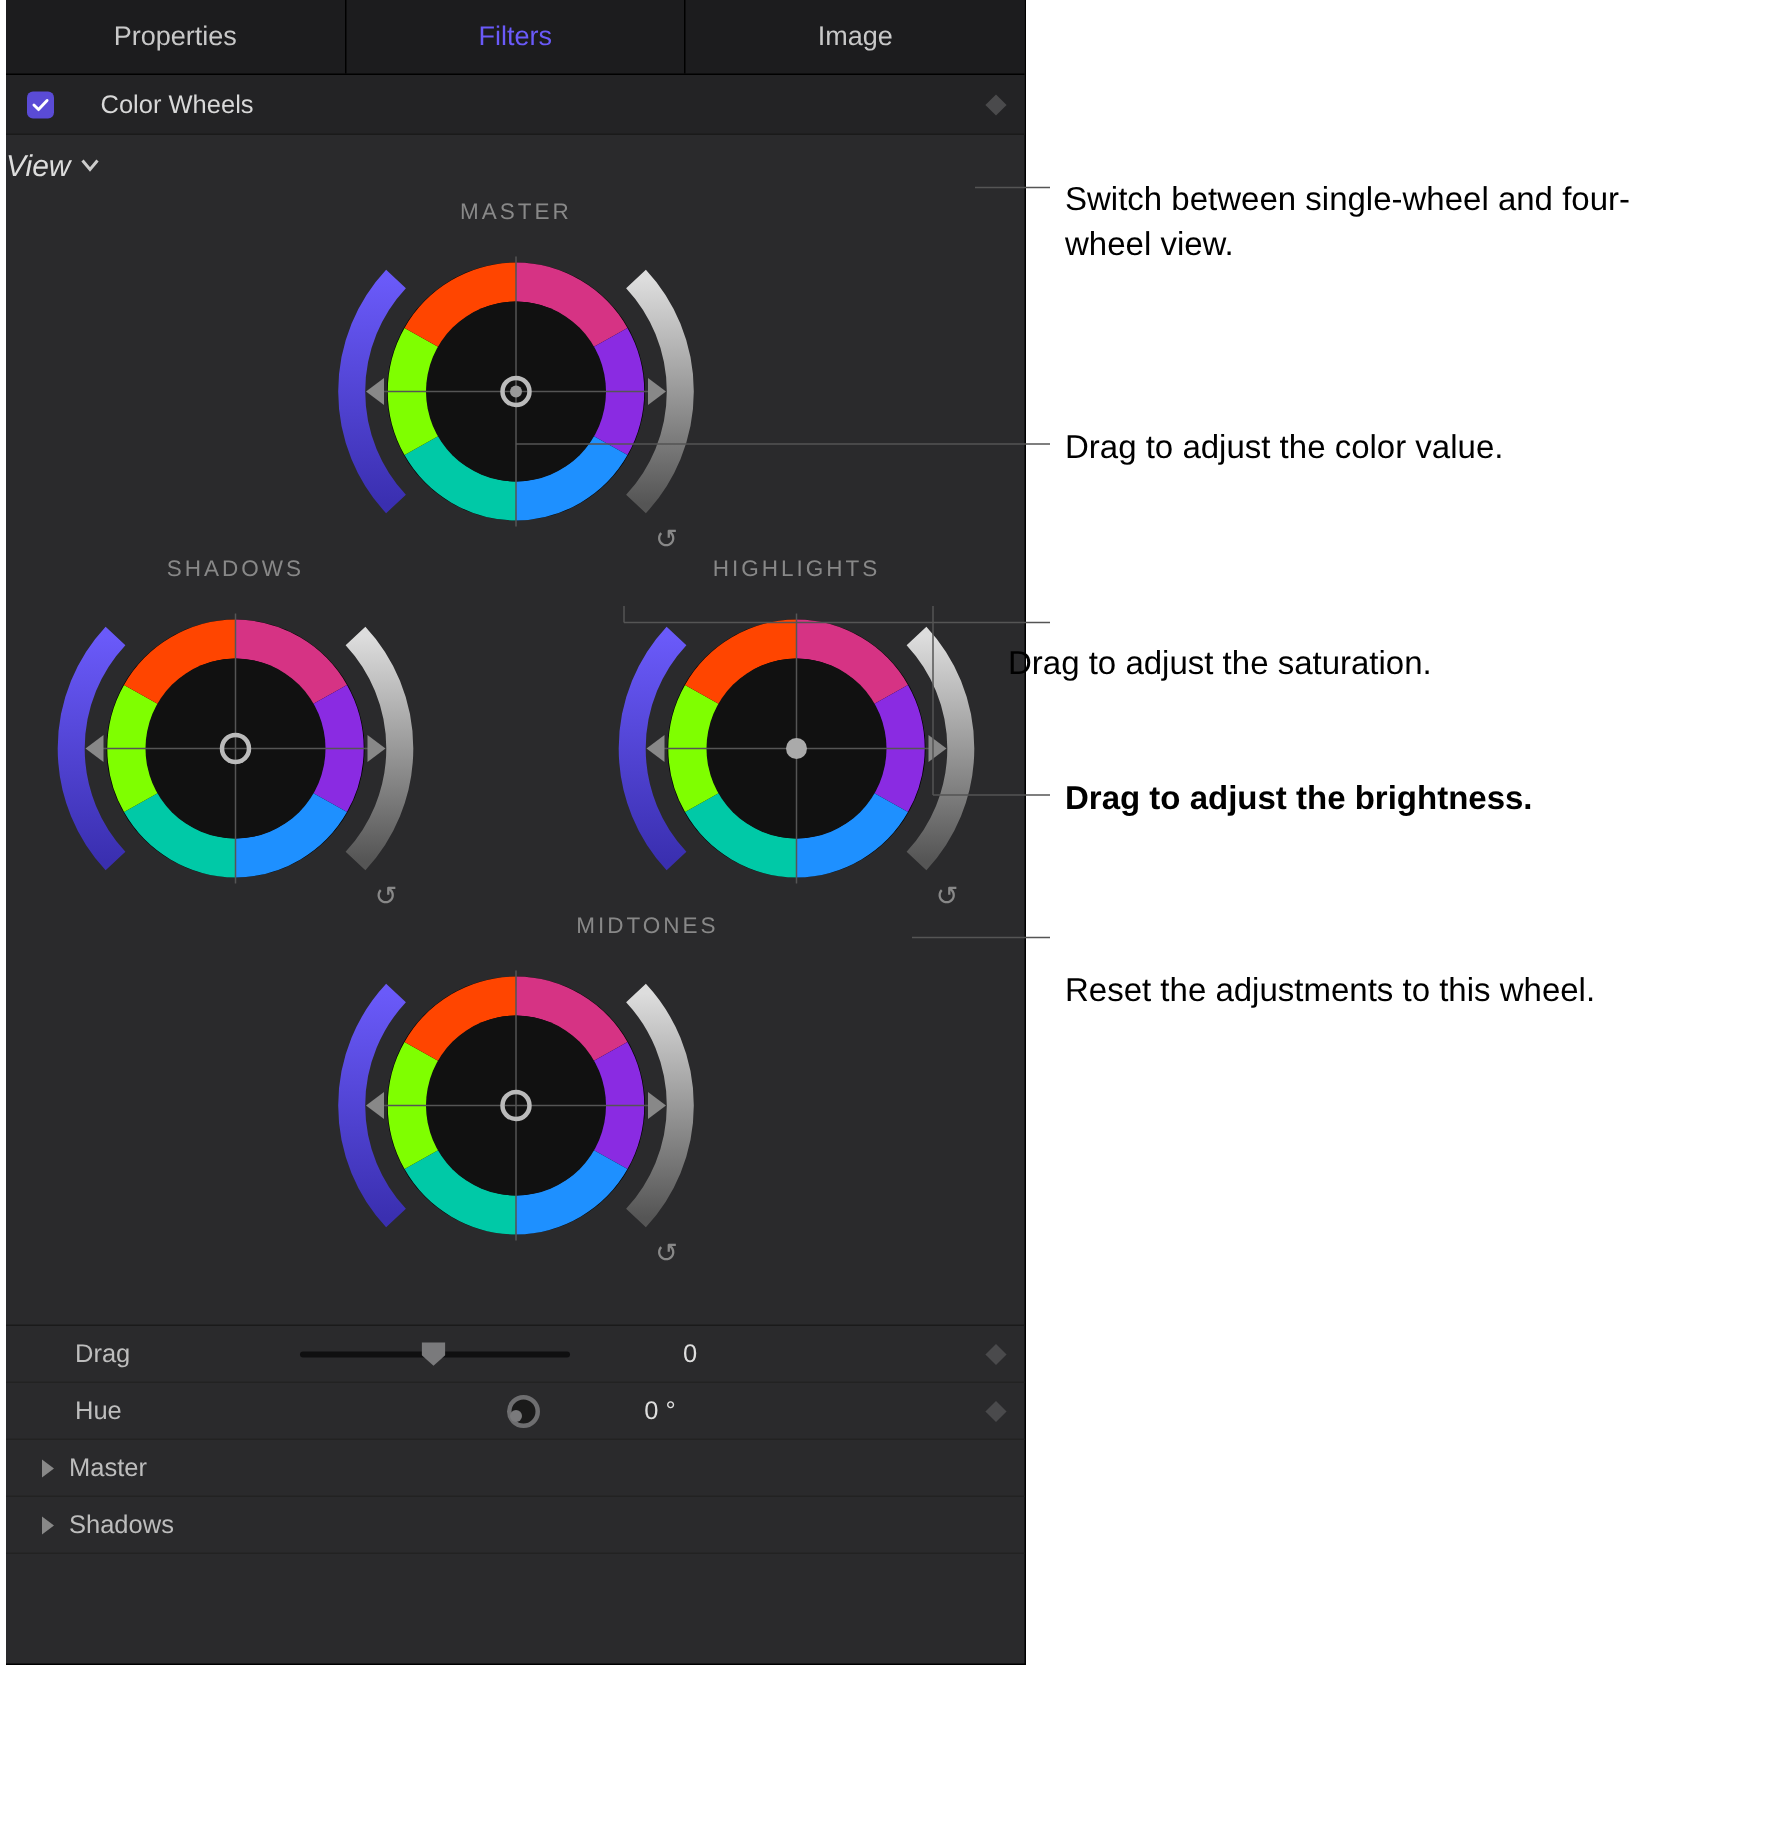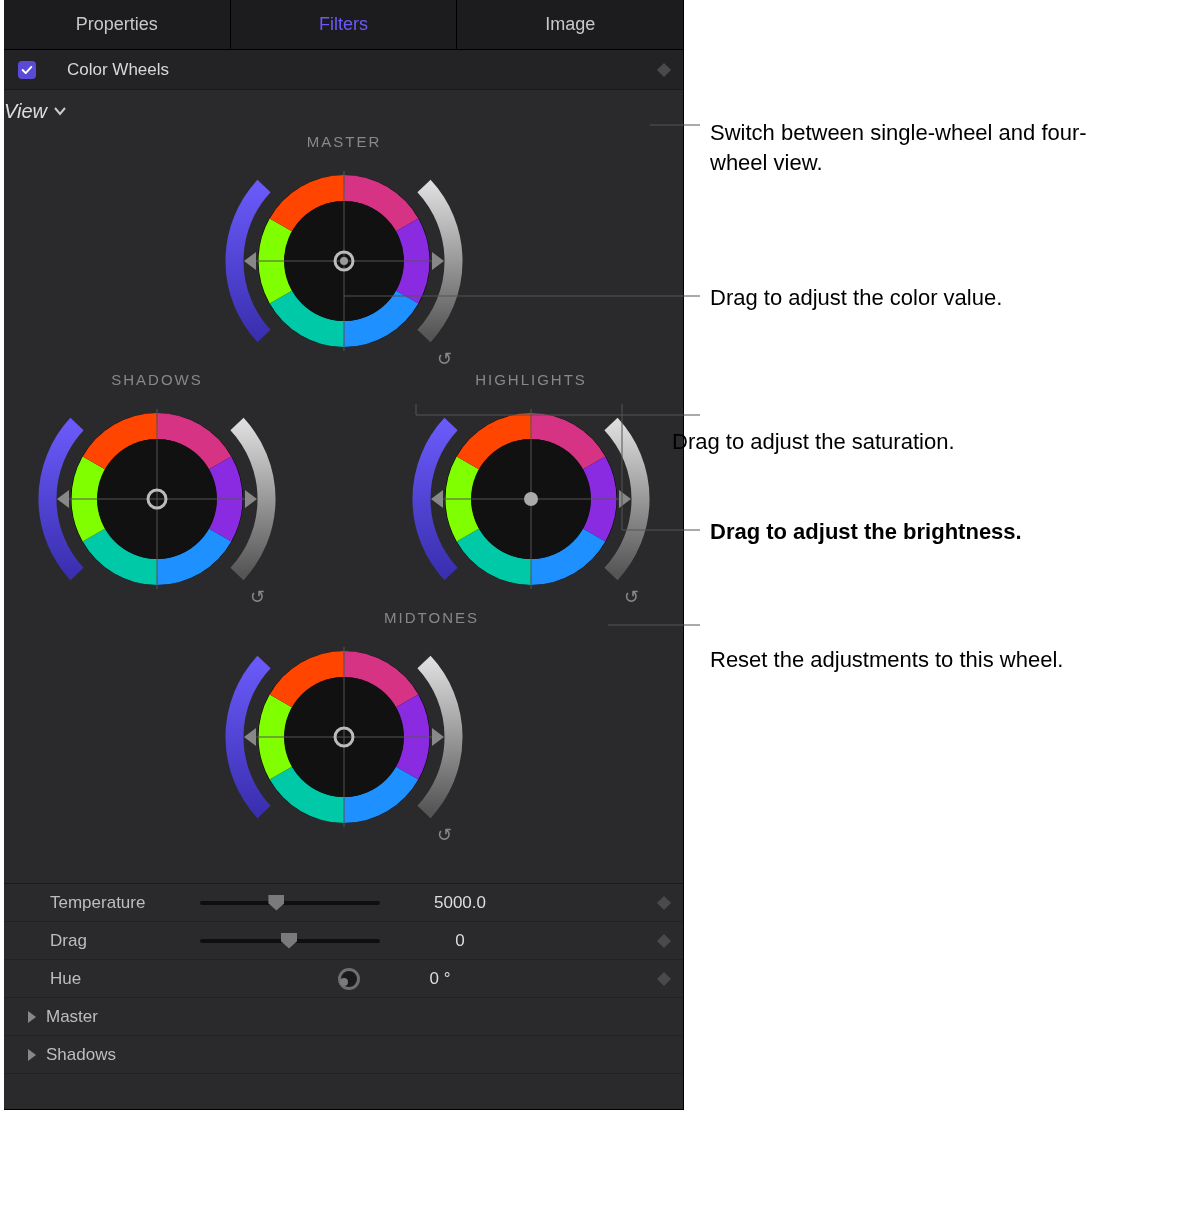--- a/index.html
+++ b/index.html
@@ -337,28 +337,20 @@
             <polygon points="100,0 88,-9 88,9" fill="#888"></polygon>
           </g>
         </svg>
         <span class="reset-icon">↺</span>
       </div>
     </div>
   </div>
 
   <div class="params">
     <div class="param-row">
-      <div class="param-label">Temperature</div>
-      <div class="slider-track">
-        <div class="slider-thumb pent" style="left:38%;"></div>
-      </div>
-      <div class="param-value">5000.0</div>
-      <div class="keyframe-dot param-kf"></div>
-    </div>
-    <div class="param-row">
       <div class="param-label">Drag</div>
       <div class="slider-track">
         <div class="slider-thumb pent" style="left:45%;"></div>
       </div>
       <div class="param-value">0</div>
       <div class="keyframe-dot param-kf"></div>
     </div>
     <div class="param-row">
       <div class="param-label">Hue</div>
       <div style="width:180px;display:flex;justify-content:flex-end;">

